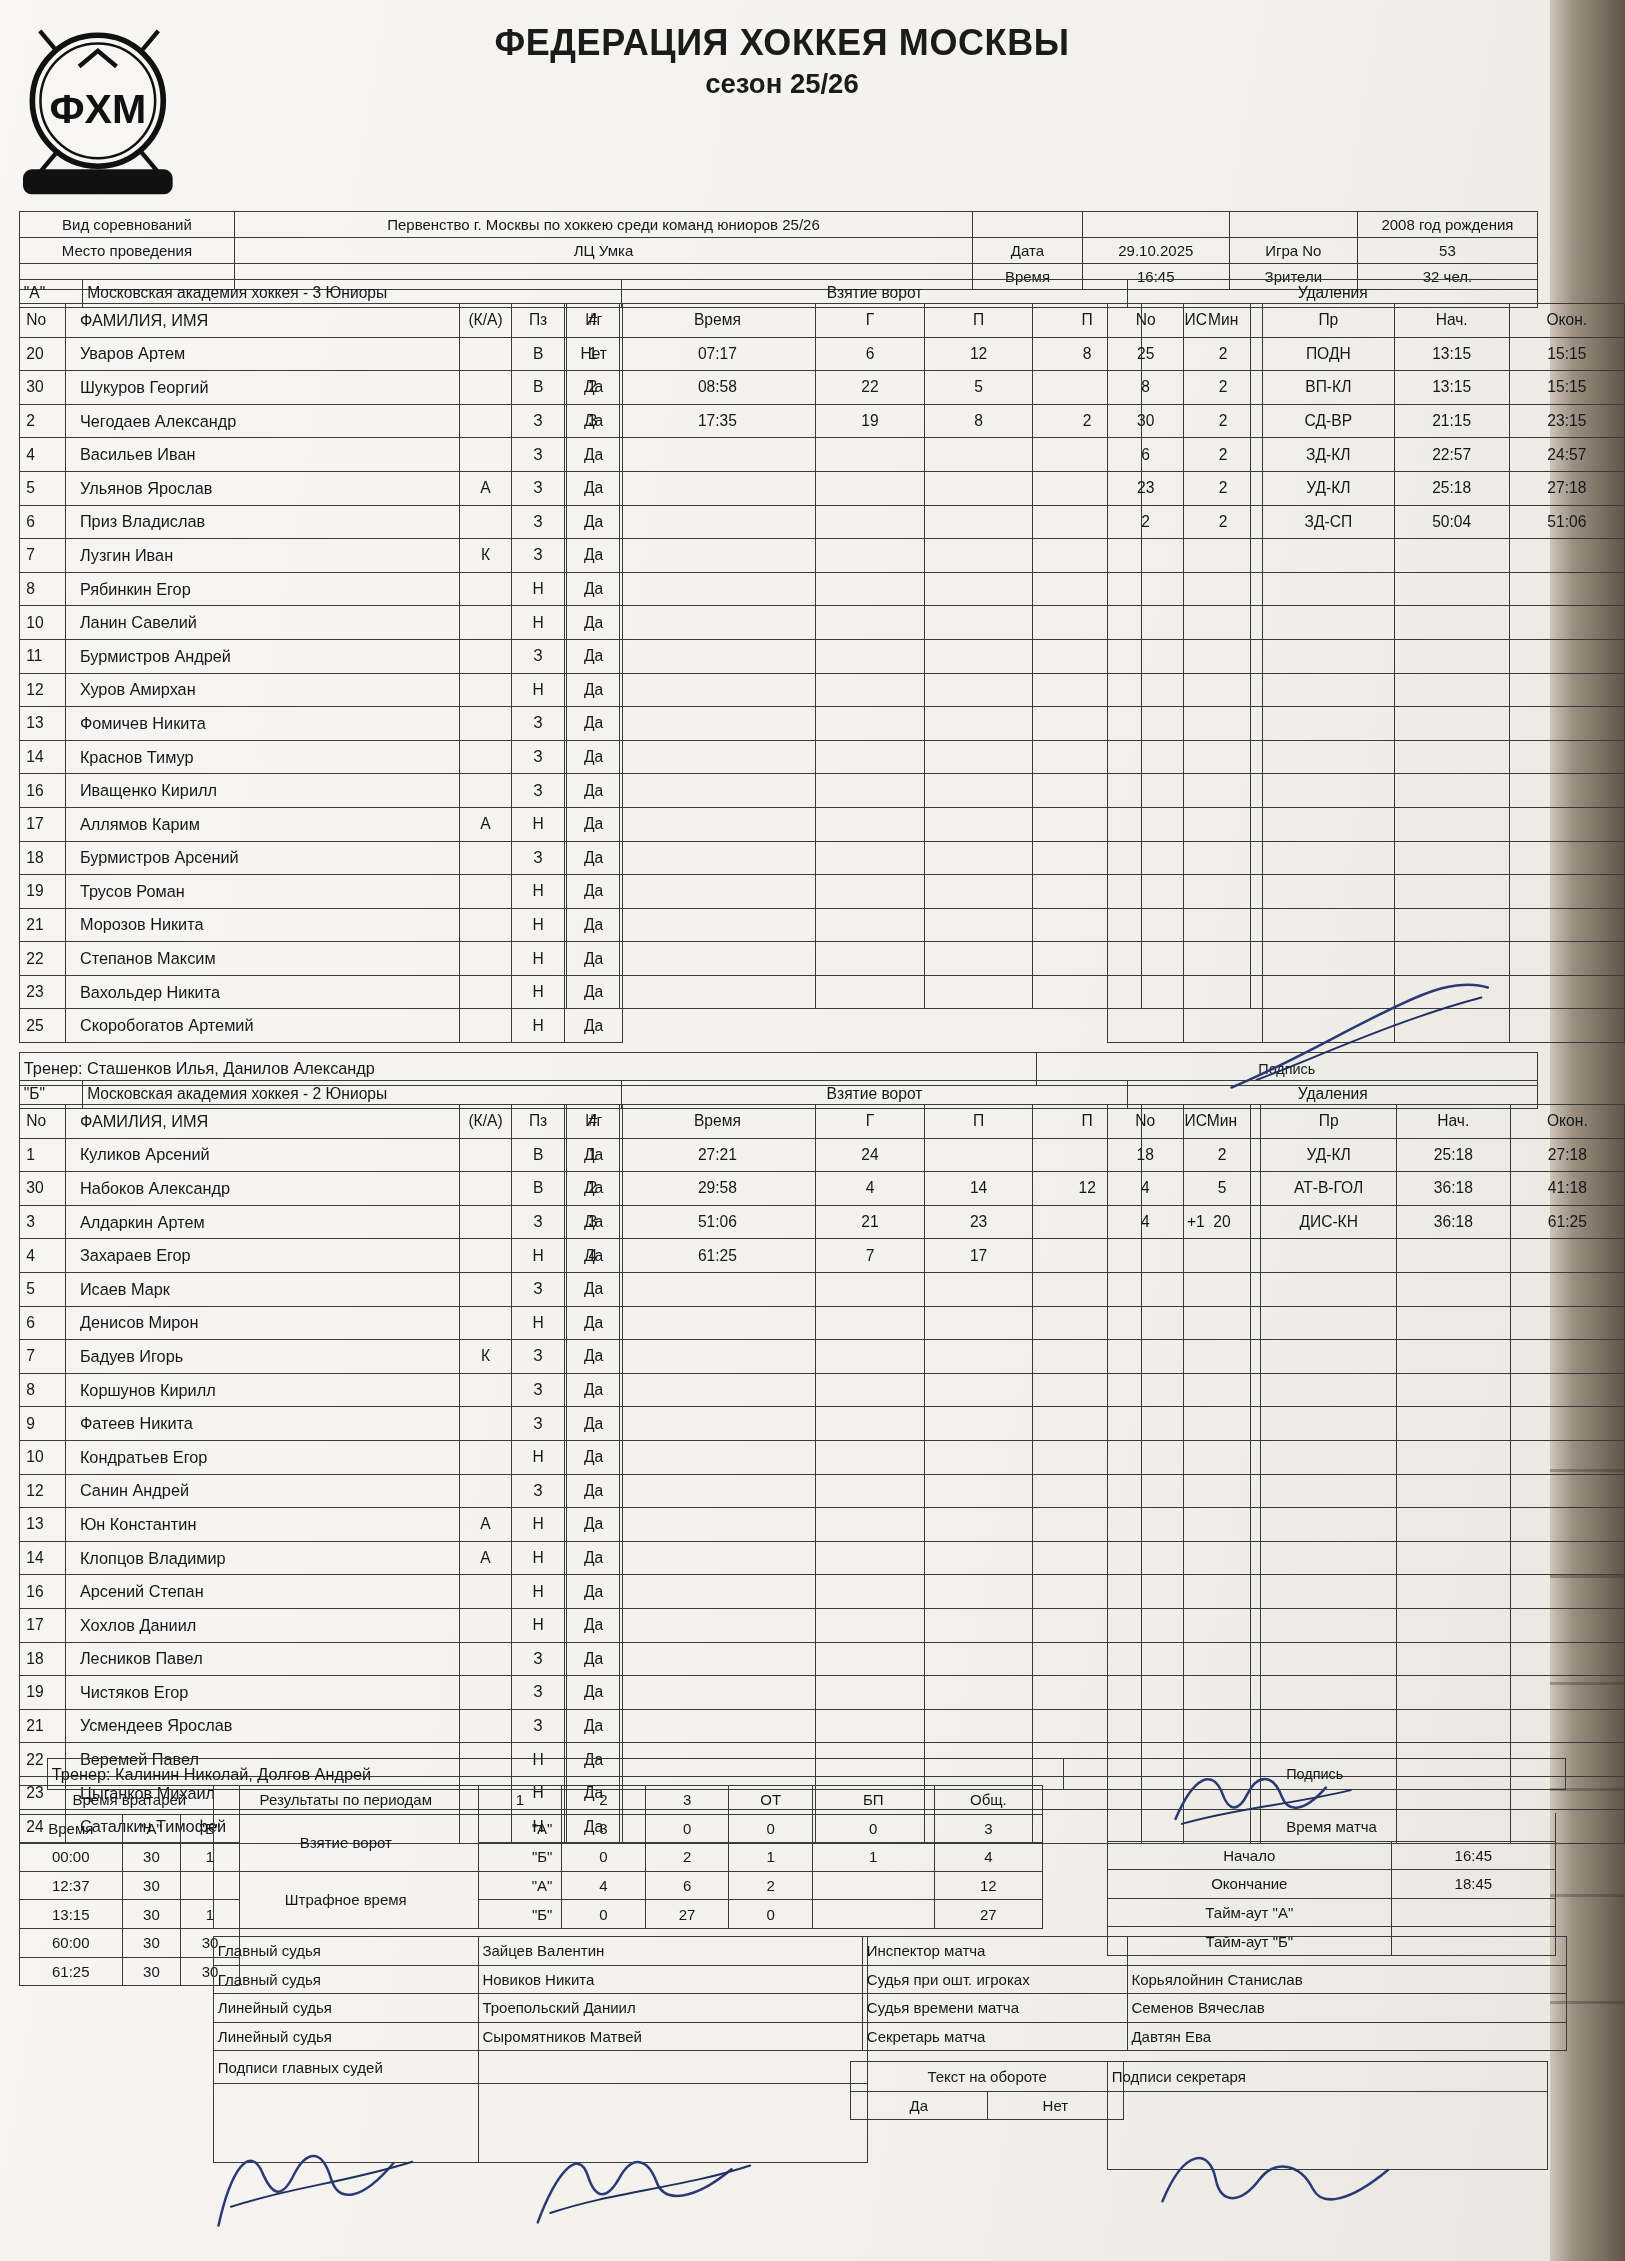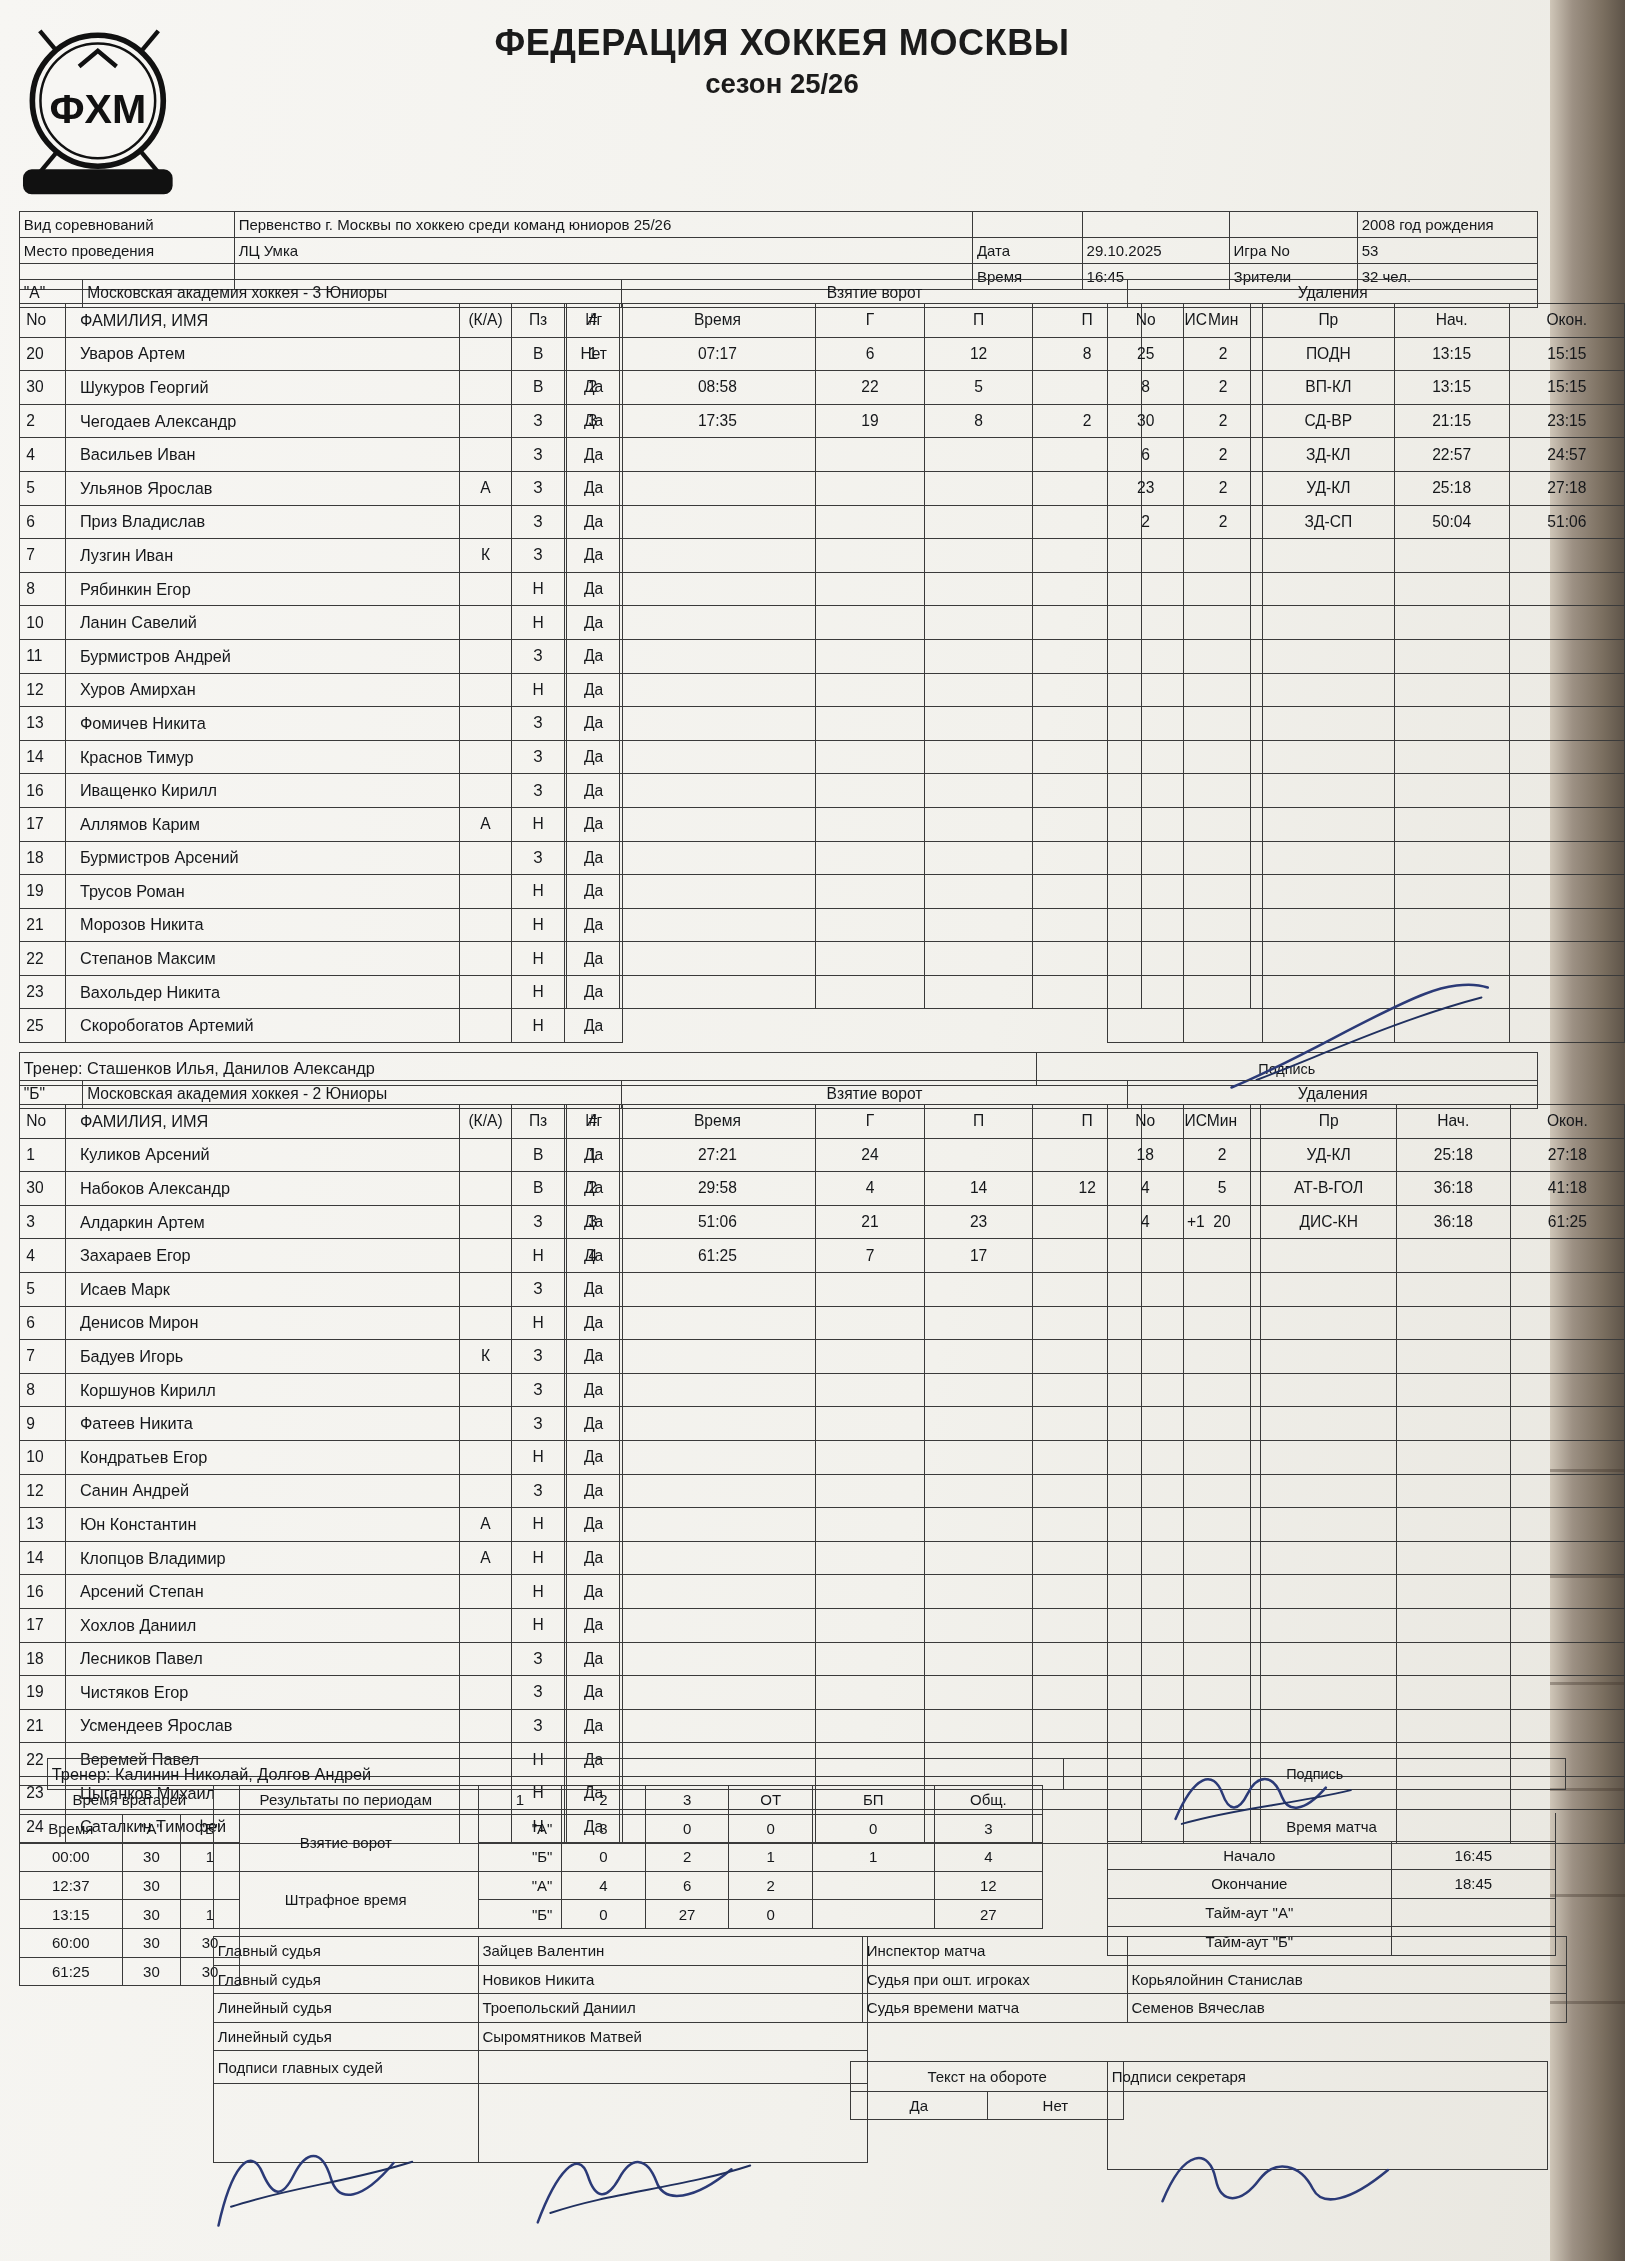--- a/index.html
+++ b/index.html
@@ -77,21 +77,21 @@
     white-space: nowrap;
     overflow: hidden;
     vertical-align: middle;
   }
   .c { text-align: center; }
   .l { text-align: left; }
   .b { font-weight: bold; }
 
   
   #info-table { left: 19px; top: 211px; width: 1519px; }
-  #info-table td { height: 22.5px; font-size: 15px; }
+  #info-table td { height: 22.5px; font-size: 15px; text-align: center; }
 
   
   .team-head td { height: 24px; font-size: 15.6px; }
 
   
   .roster td { height: 30px; font-size: 15.6px; }
   .roster .num { width: 35px; text-align: left; padding-left: 6.3px; }
   .roster .nm  { width: 375px; text-align: left; padding-left: 13.8px; font-size: 16.3px;}
   .roster .ka  { width: 44px; text-align: center; }
   .roster .pz  { width: 44px; text-align: center; }
@@ -1379,20 +1379,24 @@
       <td class="l" style="width:256px">Инспектор матча</td>
       <td class="l" style="width:431px"></td>
     </tr>
     <tr>
       <td class="l">Судья при ошт. игроках</td>
       <td class="l">Корьялойнин Станислав</td>
     </tr>
     <tr>
       <td class="l">Судья времени матча</td>
       <td class="l">Семенов Вячеслав</td>
+    </tr>
+    <tr>
+      <td class="l">Секретарь матча</td>
+      <td class="l">Давтян Ева</td>
     </tr>
   </tbody>
     </table>
 
   <table class="tbl sum" style="left:850px; top:2061px;">
     <tbody>
         <tr>
       <td class="c" colspan="2" style="width:256px; height:26px">Текст на обороте</td>
     </tr>
     <tr>

